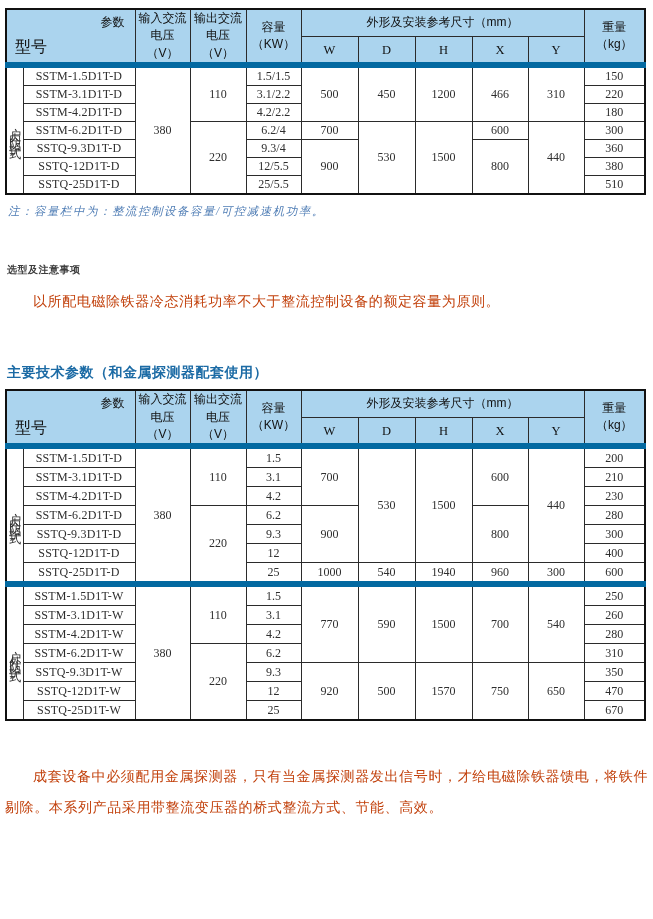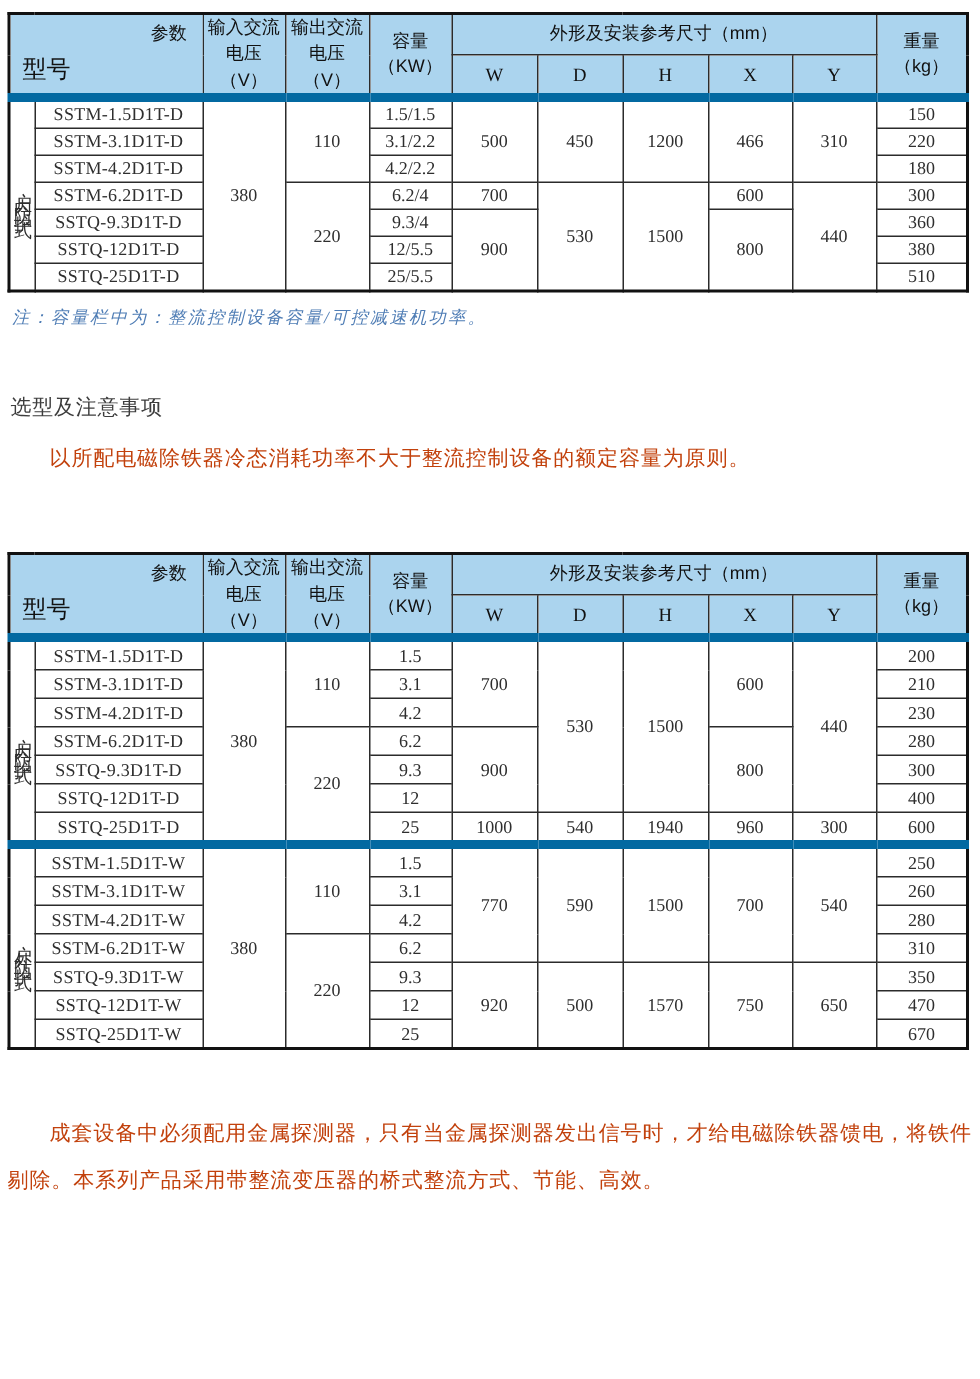--- a/index.html
+++ b/index.html
@@ -15,21 +15,21 @@
     width:653px; min-height:919px; box-sizing:border-box;
     padding:8px 5px 10px 5px;
     font-family:"Liberation Sans", sans-serif;
     color:var(--ink);
   }
   .tbl-title{
     font-size:14px; font-weight:bold; color:var(--accent);
     margin:0 0 7px 2px; letter-spacing:0.5px;
   }
   .section-heading{
-    font-size:14px; font-weight:normal; margin:0 0 0 2px; letter-spacing:0.5px;
+    font-size:10px; font-weight:bold; margin:0 0 0 2px; letter-spacing:0.5px;
   }
   .section-heading.dark{ color:#3d3d3d; }
   .para{
     font-size:14px; line-height:31px; margin:0; color:#c2410c;
     text-indent:2em; letter-spacing:0.6px; text-align:justify;
   }
   .note{
     font-family:Liberation Serif, serif; font-style:italic;
     font-size:11.5px; color:var(--note-blue); letter-spacing:1.5px;
     margin:9px 0 0 3px;
@@ -183,20 +183,21 @@
   <p class="note">注：容量栏中为：整流控制设备容量/可控减速机功率。</p>
 
   <div class="sp-note-to-h1"></div>
 
   <h3 class="section-heading dark">选型及注意事项</h3>
   <div class="sp-h-to-p"></div>
   <p class="para">以所配电磁除铁器冷态消耗功率不大于整流控制设备的额定容量为原则。</p>
 
   <div class="sp-p-to-title2"></div>
 
+  <h2 class="tbl-title">主要技术参数（和金属探测器配套使用）</h2>
 
   <div>
       <table class="datatable t2">
         <colgroup>
           <col style="width: 17px;">
           <col style="width: 112px;">
           <col style="width: 55px;">
           <col style="width: 56px;">
           <col style="width: 55px;">
           <col style="width: 57px;">

